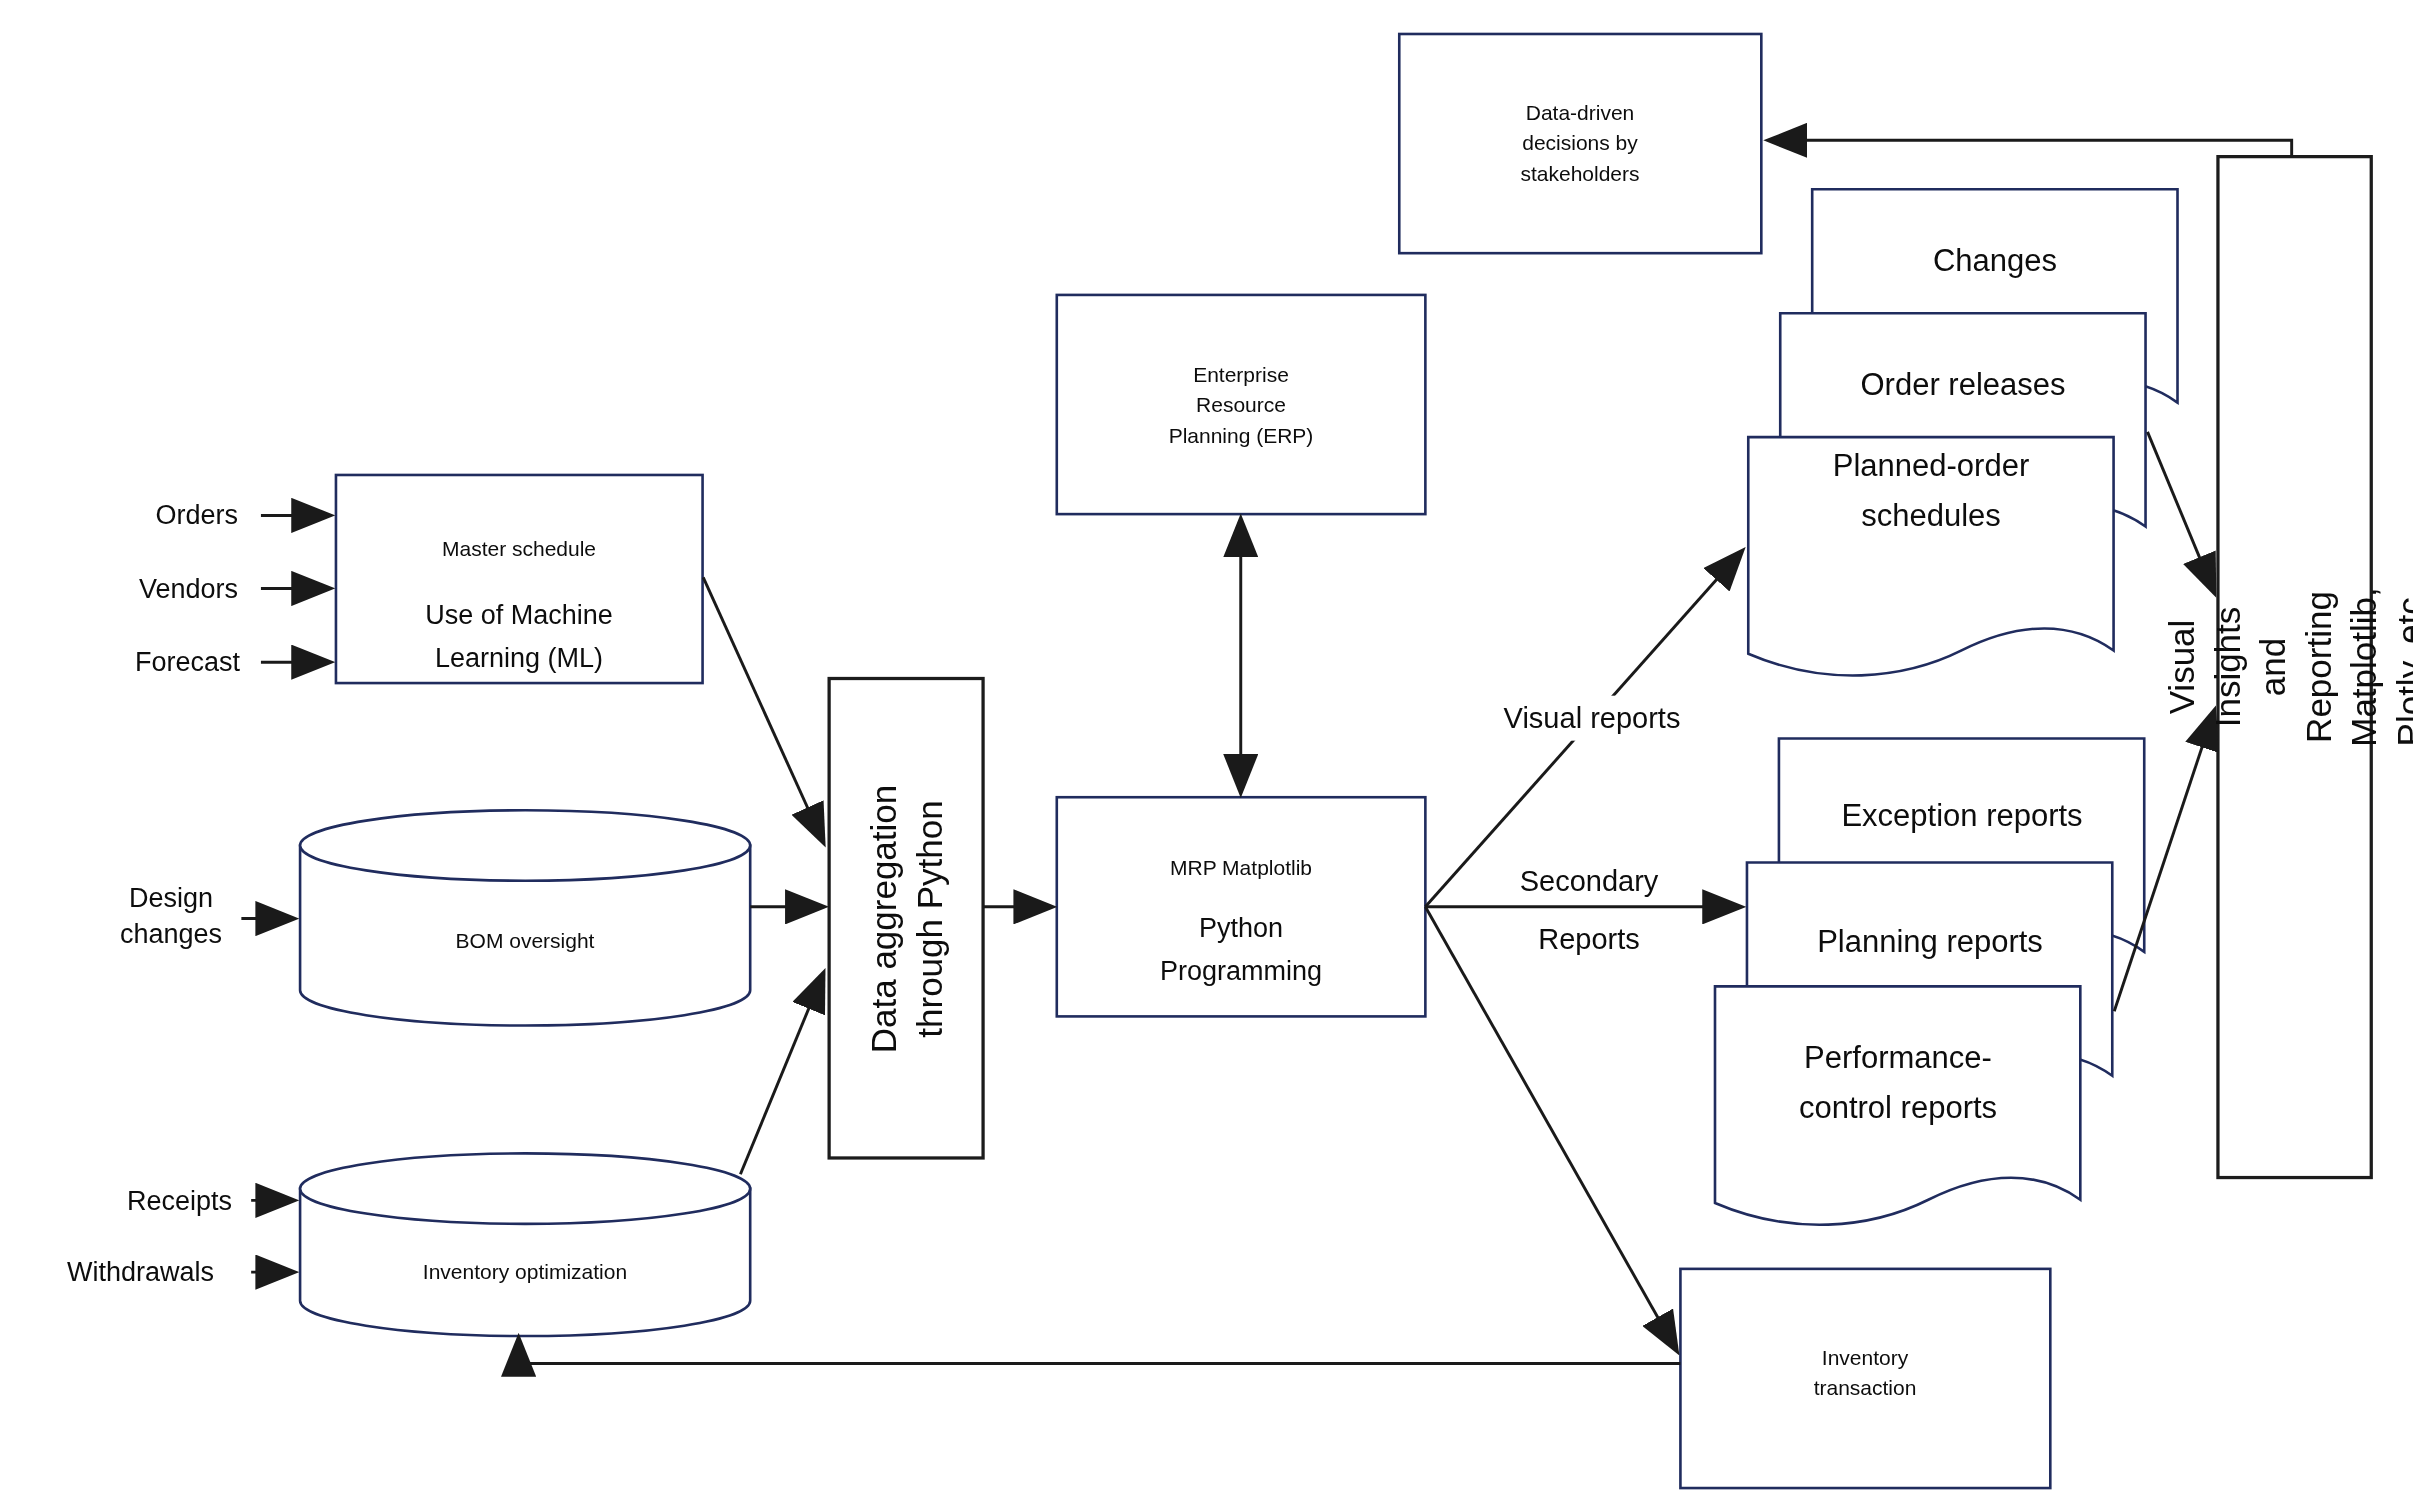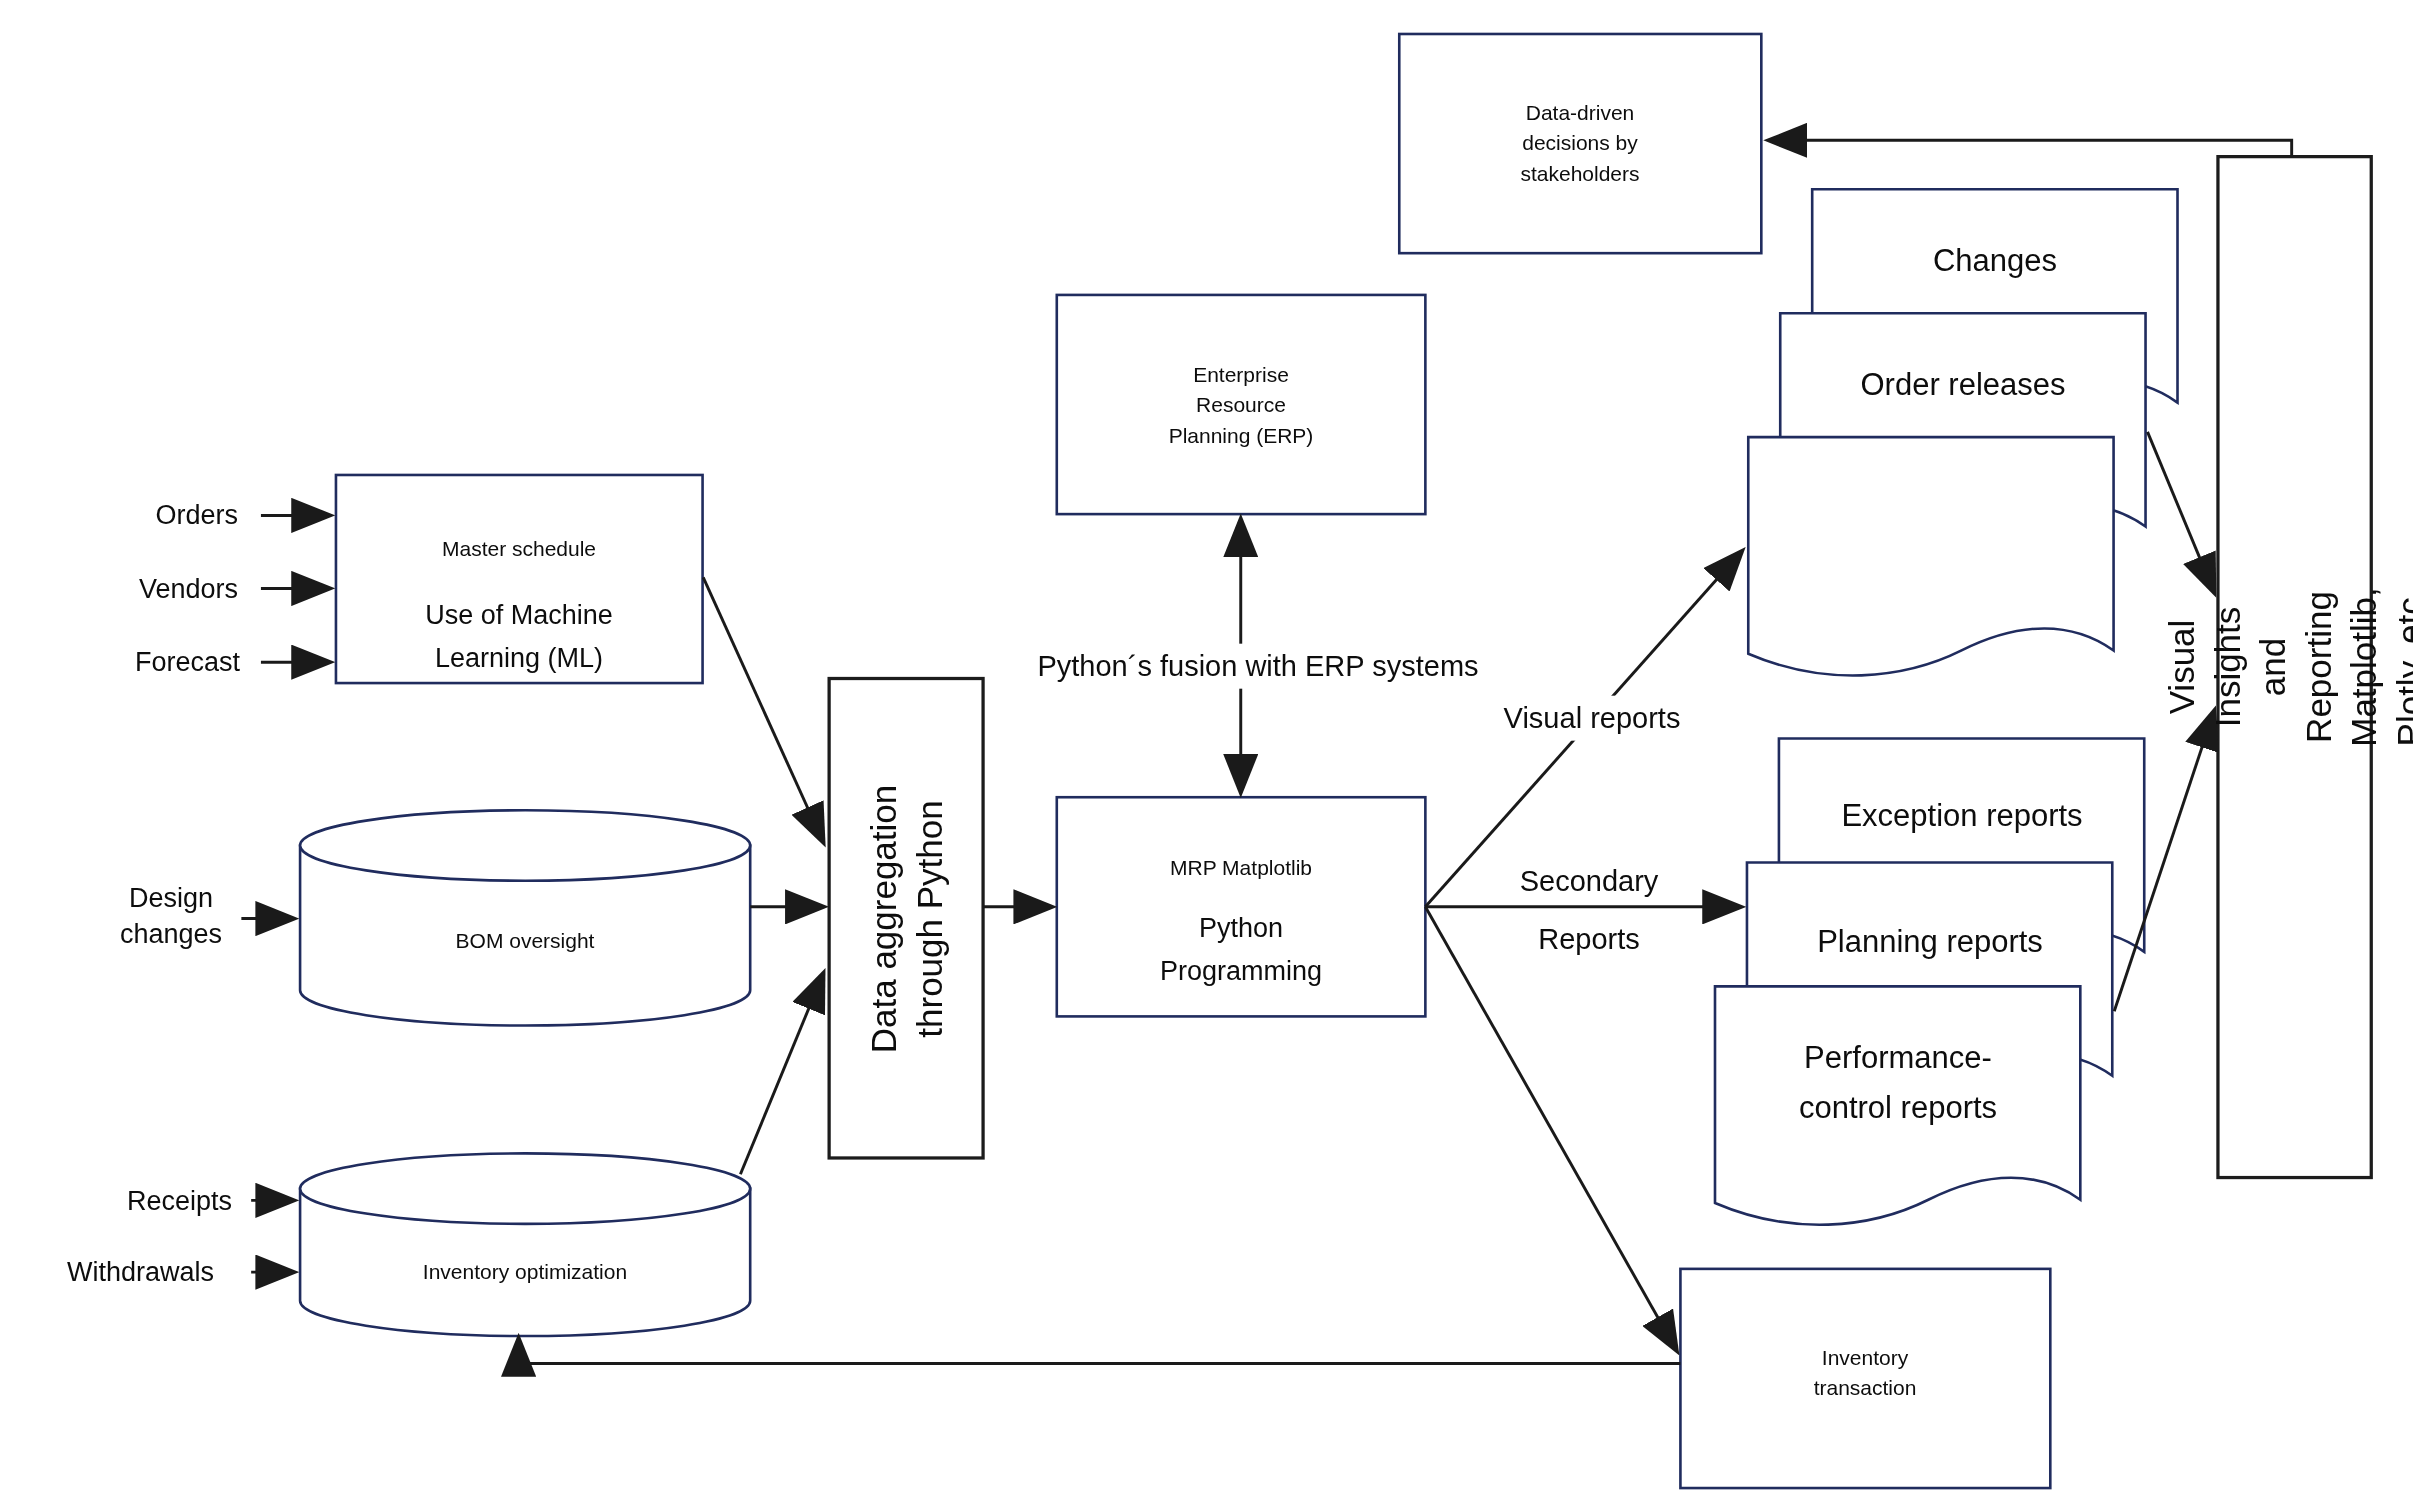--- a/index.html
+++ b/index.html
@@ -138,27 +138,28 @@
   <div class="lbl" style="left:1580px;top:144px">Data-driven
 decisions by
 stakeholders</div>
 
   <div class="lbl" style="left:1865px;top:1373px">Inventory
 transaction</div>
 
   <div class="lbl vertical t-vert" style="left:2295px;top:667px">Visual Insights and Reporting
 Matplotlib, Plotly, etc.</div>
 
-  <div class="lbl t-edge bg-white" style="left:1258px;top:666px">Python´s fusion with ERP systems</div>
   <div class="lbl t-edge bg-white" style="left:1592px;top:718px">Visual reports</div>
   <div class="lbl t-edge" style="left:1589px;top:910px;line-height:2.0">Secondary
 Reports</div>
 
   <div class="lbl t-doc" style="left:1995px;top:261px">Changes</div>
   <div class="lbl t-doc" style="left:1963px;top:385px">Order releases</div>
+  <div class="lbl t-doc" style="left:1931px;top:491px">Planned-order
+schedules</div>
 
   <div class="lbl t-doc" style="left:1962px;top:816px">Exception reports</div>
   <div class="lbl t-doc" style="left:1930px;top:942px">Planning reports</div>
   <div class="lbl t-doc" style="left:1898px;top:1083px">Performance-
 control reports</div>
 
 </div>
 
 
 </body></html>

